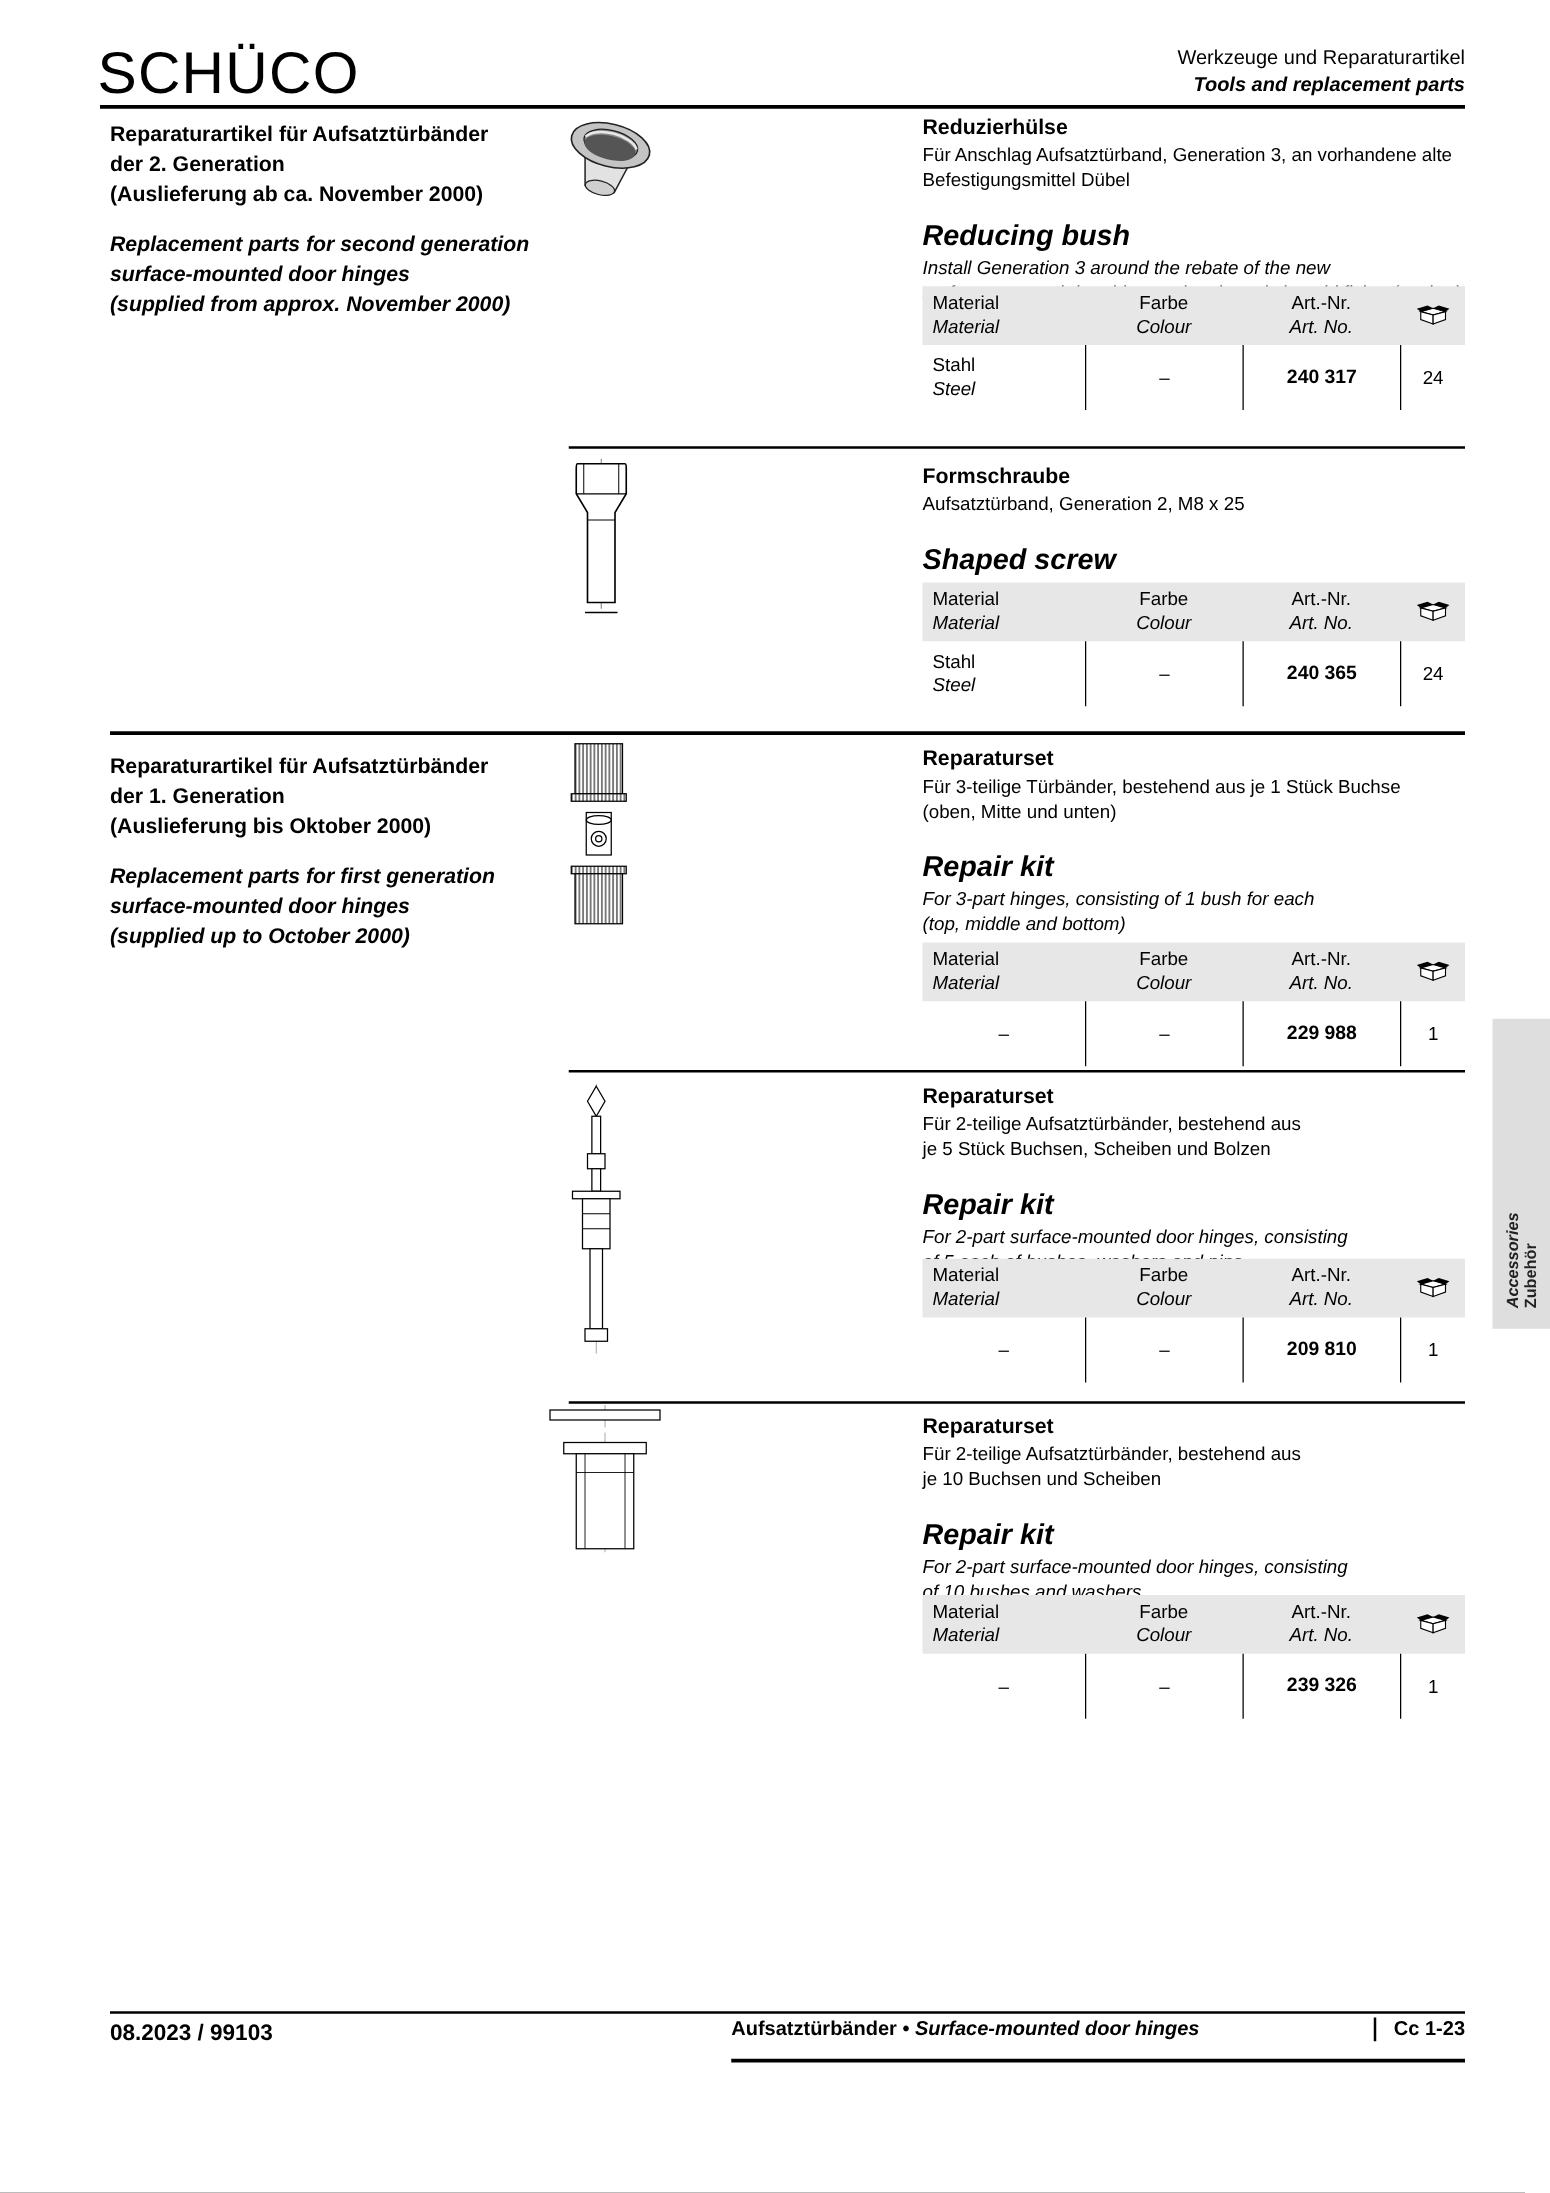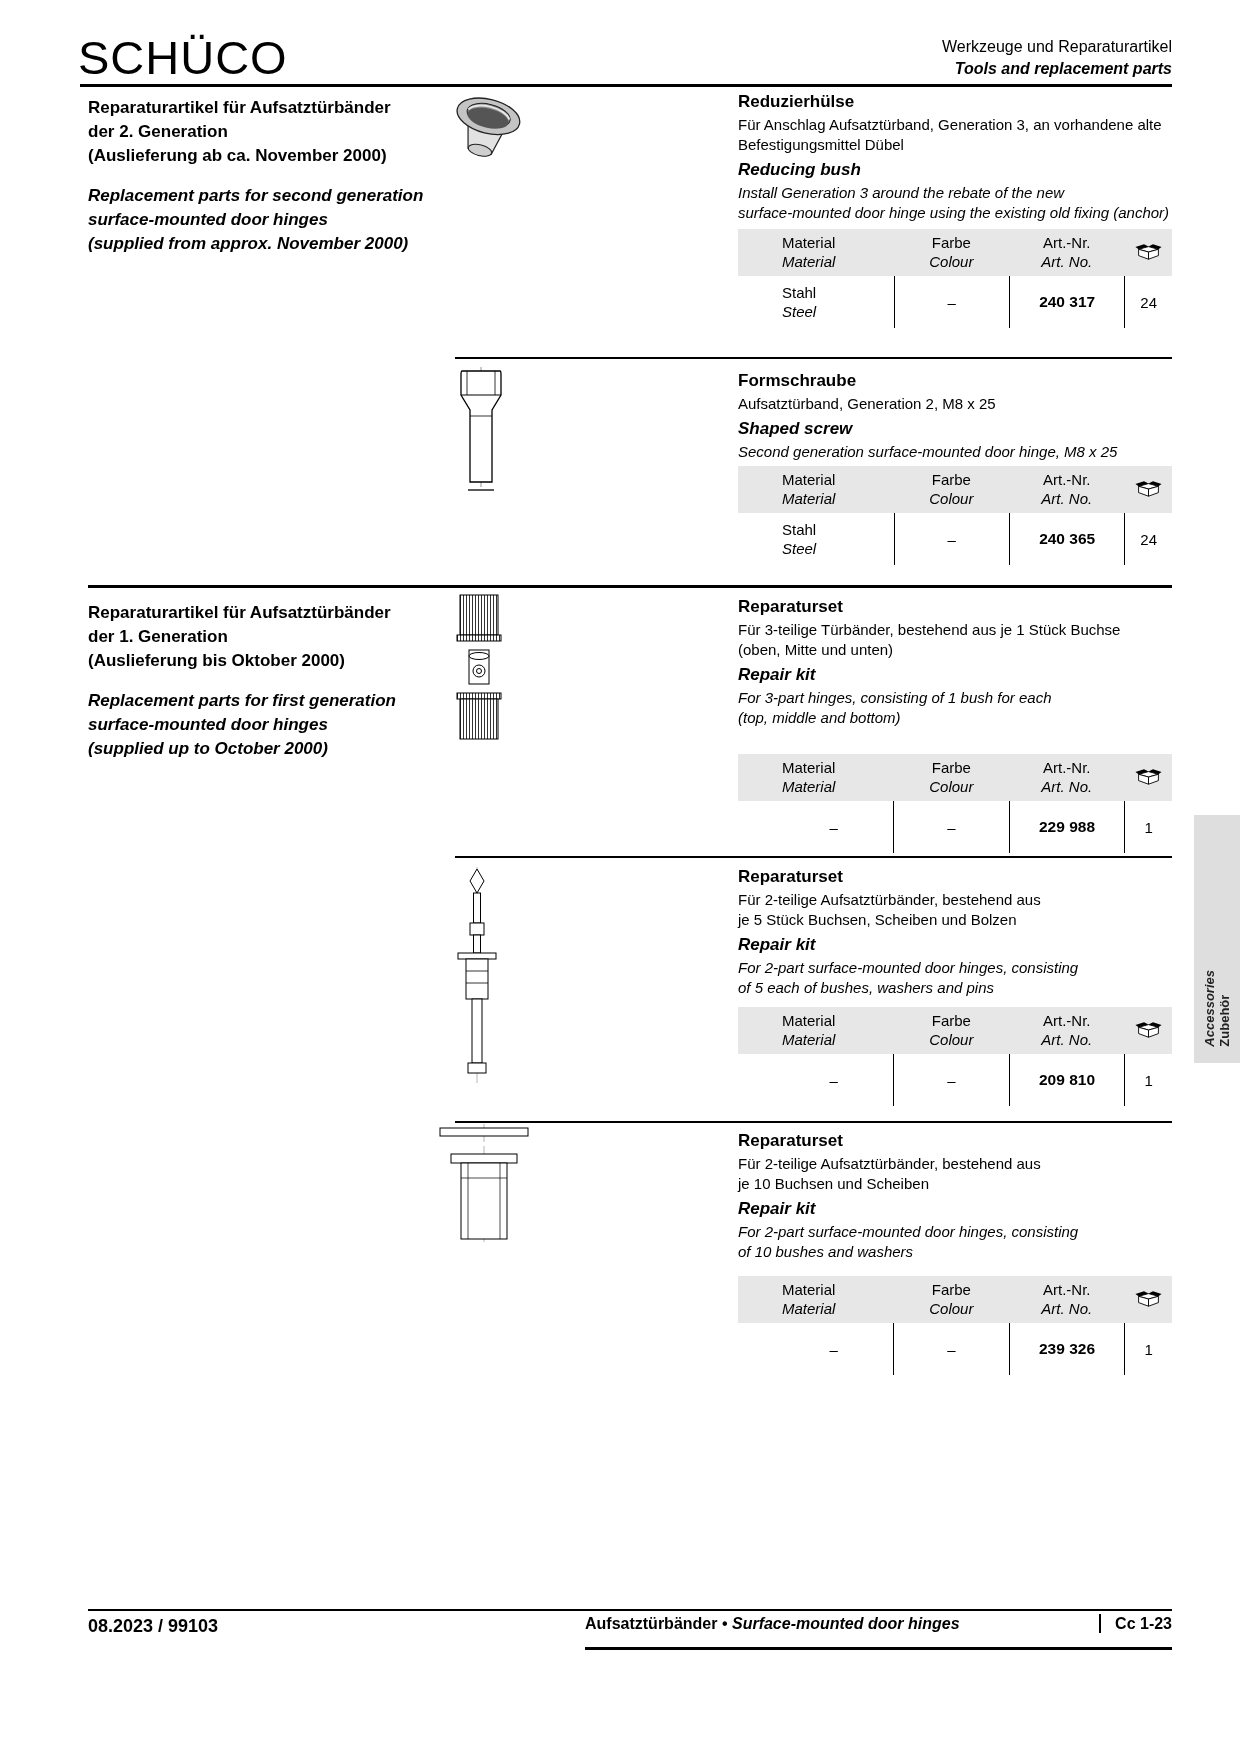--- a/index.html
+++ b/index.html
@@ -20,29 +20,29 @@
 
   
   .lblock{width:410px;}
   .h-de{font-weight:bold; font-size:17px; line-height:24px;}
   .h-en{font-weight:bold; font-style:italic; font-size:17px; line-height:24px; margin-top:16px;}
 
   
   .sec{width:436px;}
   .s-title{font-weight:bold; font-size:17px; margin-bottom:3px;}
   .s-desc{font-size:15px; line-height:20px;}
-  .s-title-en{font-weight:bold; font-style:italic; font-size:17px; margin-top:5px; margin-bottom:3px;}
+  .s-title-en{font-weight:bold; font-style:italic; font-size:23px; margin-top:20px; margin-bottom:3px;}
   .s-desc-en{font-style:italic; font-size:15px; line-height:20px;}
 
   
   .tbl{position:absolute; width:434px;}
   .thead{display:flex; background:#e7e7e7; padding:4px 0 5px 0;}
   .trow{display:flex; height:52px;}
   .c{box-sizing:border-box; display:flex; flex-direction:column; justify-content:center;}
-  .c1{width:130px; padding-left:8px; text-align:left;margin-left:36px;}
+  .c1{width:130px; padding-left:8px; text-align:left;}
   .c2{width:126px; text-align:center;}
   .c3{width:126px; text-align:center;}
   .c4{width:52px; text-align:center; align-items:center;}
   .trow .c2,.trow .c3,.trow .c4{border-left:1px solid #000;}
   .de{font-size:15px; line-height:19px;}
   .en{font-size:15px; line-height:19px; font-style:italic;}
   .artno{font-weight:bold; font-size:15.5px;}
   .packn{font-size:15px;}
 
   

